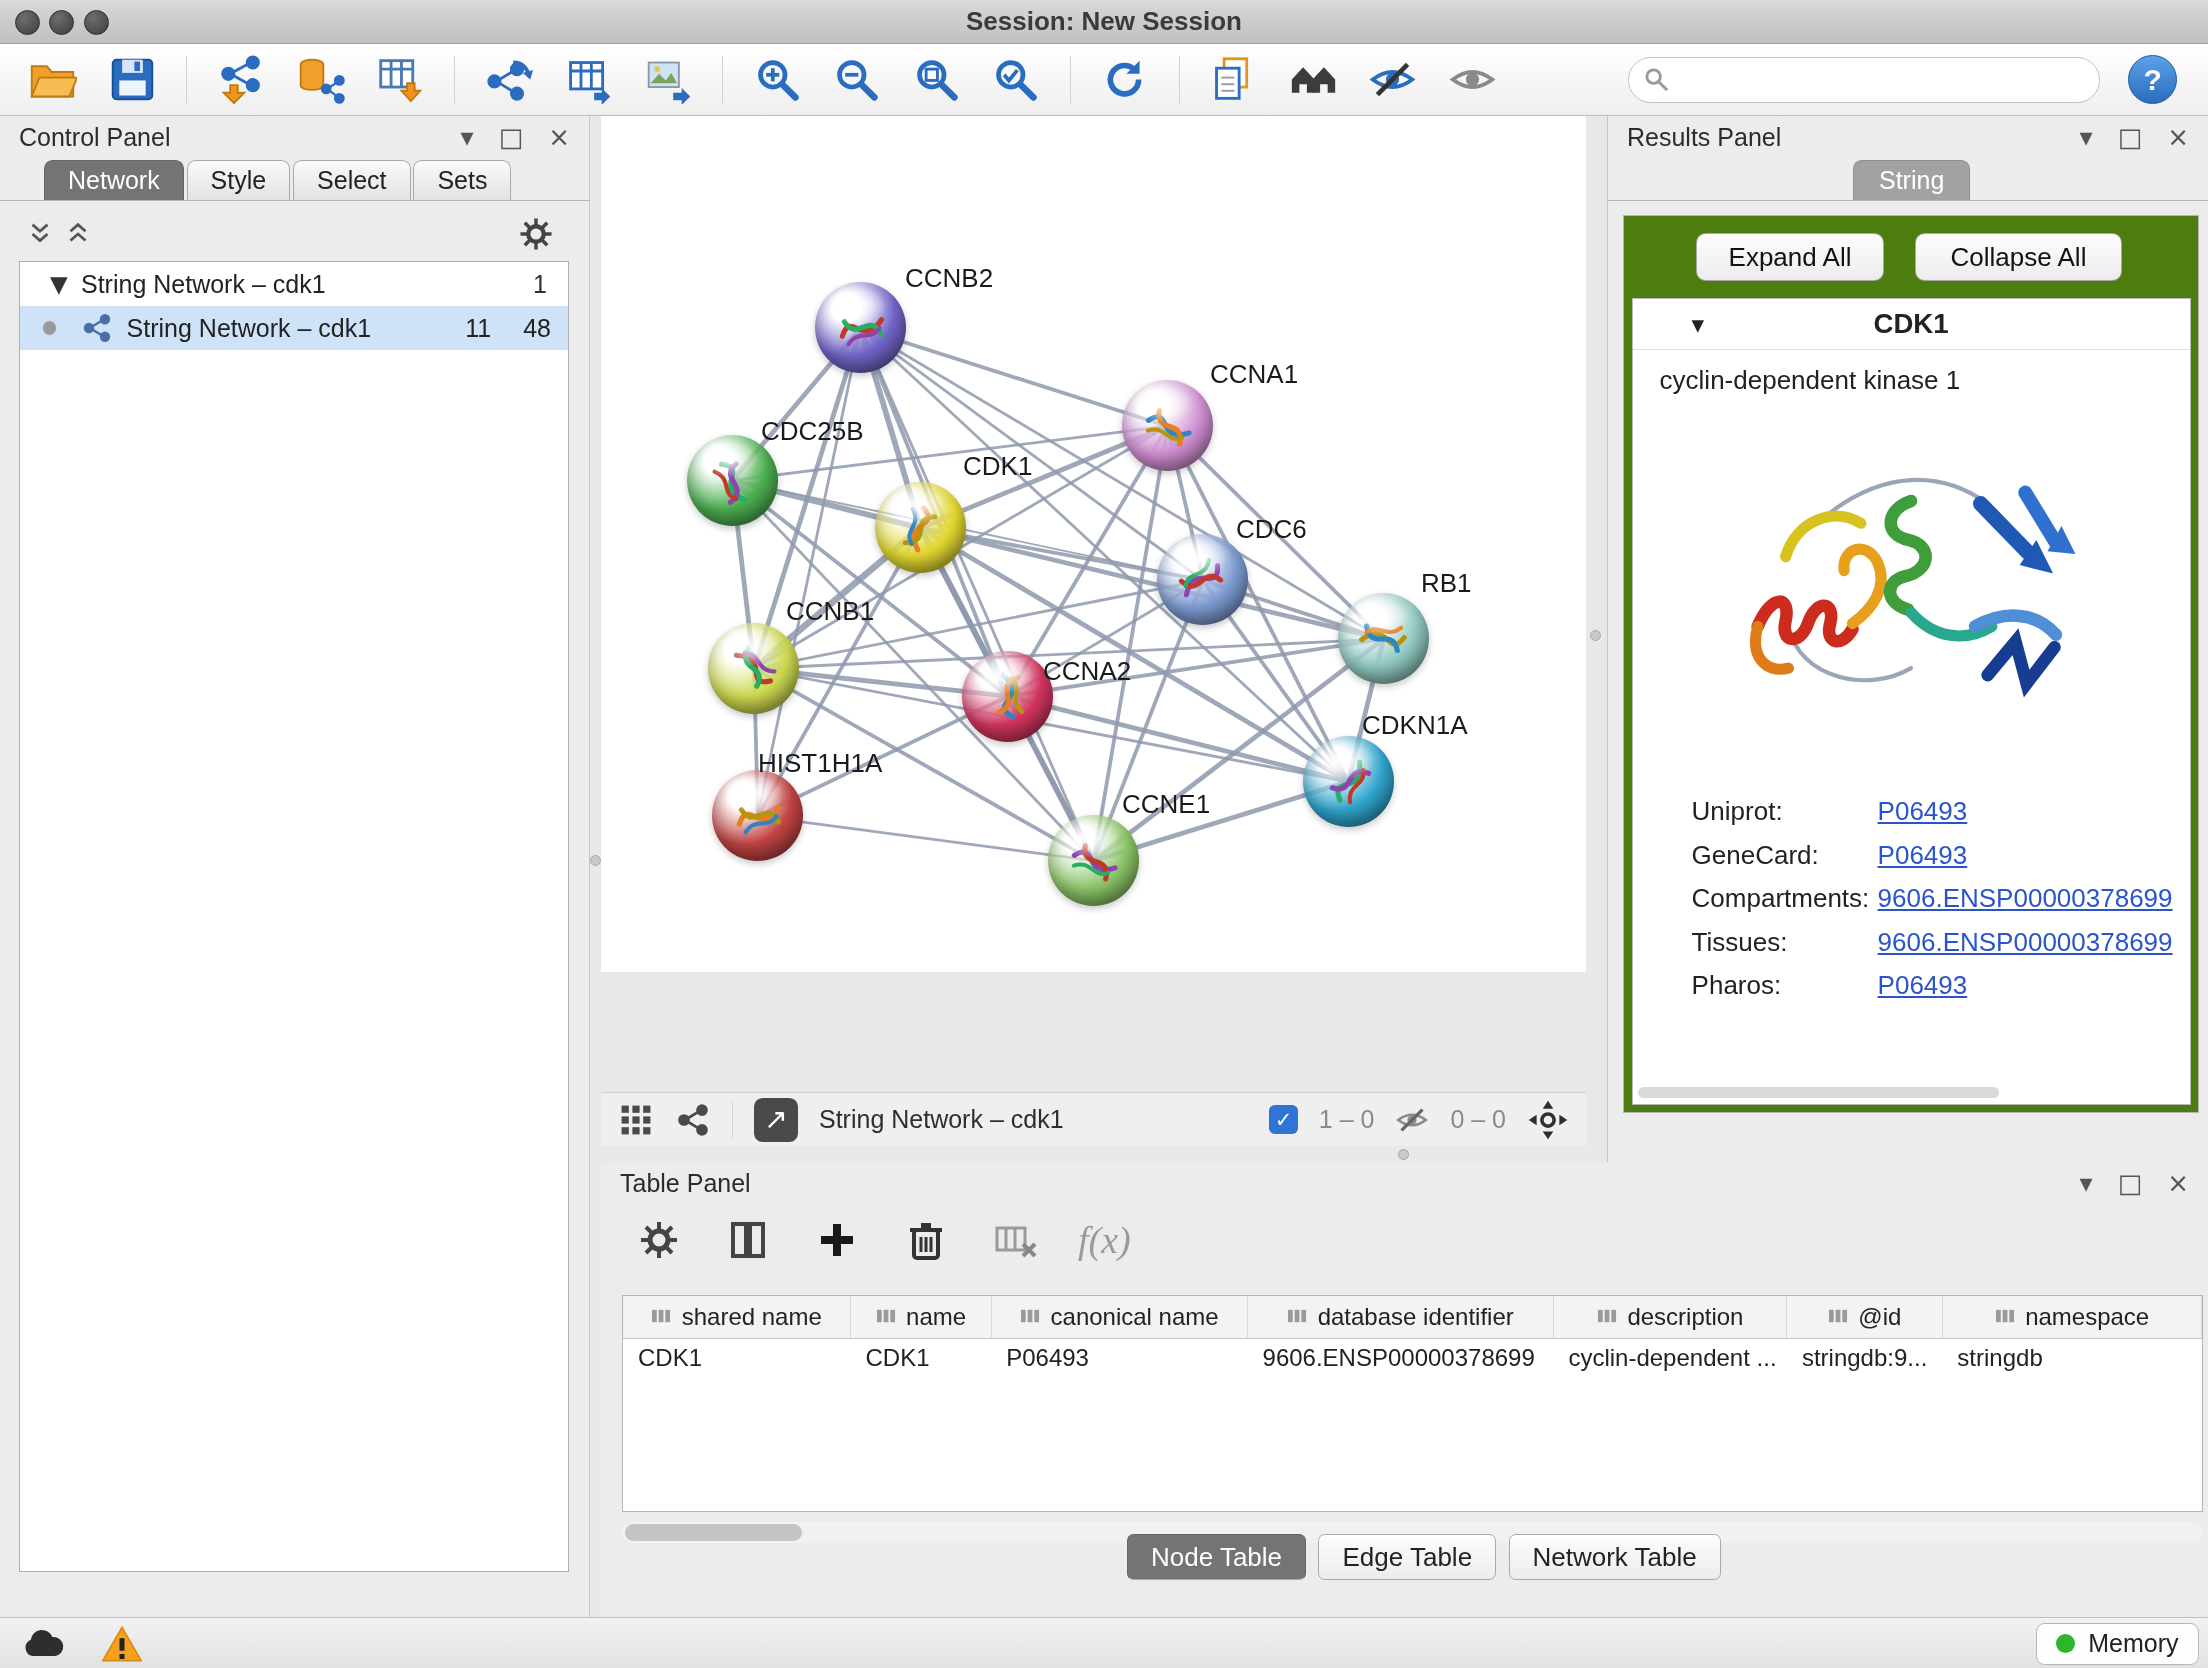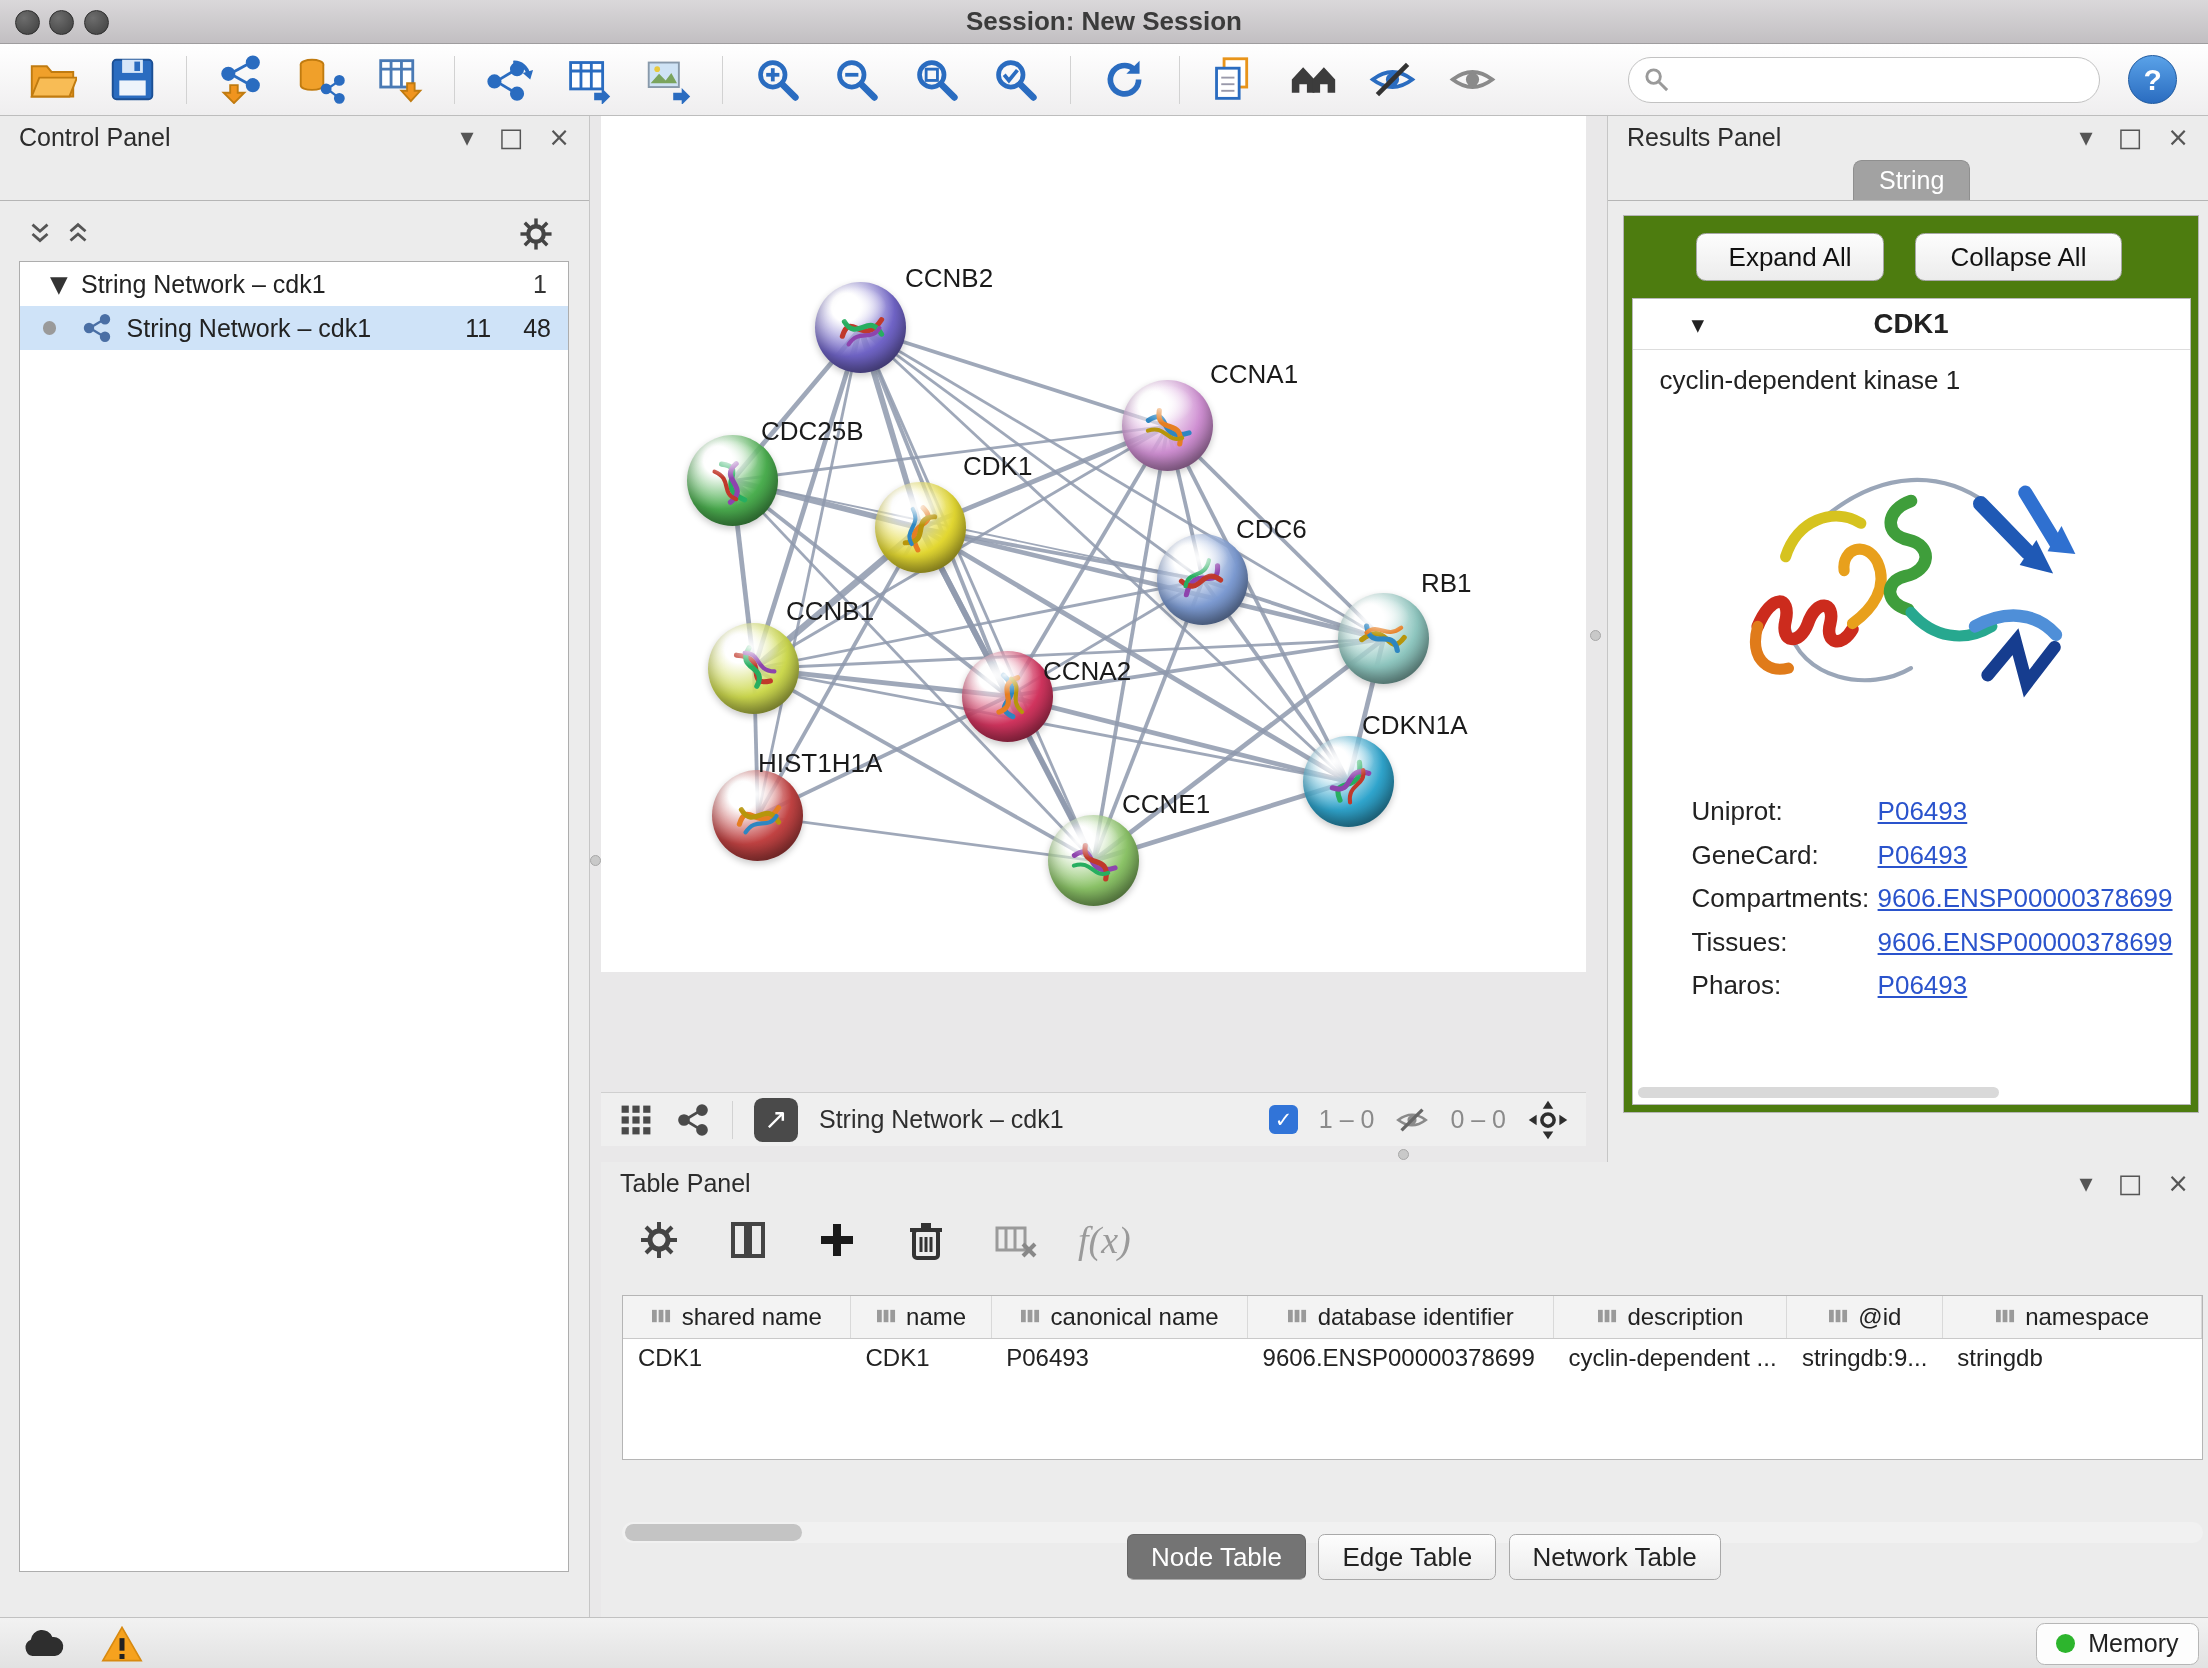--- a/index.html
+++ b/index.html
@@ -109,21 +109,21 @@
   .xl-row{display:flex;margin:12.4px 0 0 59px;font-size:26px;align-items:baseline;}
   .xl-row .xl-label{width:186px;flex:0 0 auto;}
   .xl-row a, .link{color:#2a53cc;text-decoration:underline;cursor:pointer;white-space:nowrap;}
   .card-scroll{position:absolute;left:5.7px;bottom:5.7px;width:361px;height:11.4px;background:#d9d9d9;border-radius:5.7px;}
 
   
   .table-panel{position:absolute;left:601px;top:1162px;width:1607px;height:455px;background:#ececec;}
   .tp-toolbar{position:absolute;left:32px;top:51px;display:flex;gap:38px;align-items:center;height:53px;}
   .tp-toolbar .ticon svg{width:44px;height:44px;}
   .fx{font-style:italic;color:#9a9a9a;font-size:38px;font-family:"Liberation Serif", serif;}
-  .tablewrap{position:absolute;left:21px;top:133px;width:1581px;height:165px;border:1px solid #b5b5b5;
+  .tablewrap{position:absolute;left:21px;top:133px;width:1581px;height:217px;border:1px solid #b5b5b5;
     background:#fff;overflow:hidden;}
   table.ntable{border-collapse:collapse;table-layout:fixed;}
   table.ntable th{height:42px;background:#f3f3f3;border-right:1px solid #d9d9d9;border-bottom:1px solid #c9c9c9;
     font-weight:normal;font-size:24px;color:#222;overflow:hidden;white-space:nowrap;}
   table.ntable th .hcell{display:flex;align-items:center;justify-content:center;gap:9.5px;}
   table.ntable td{height:40px;font-size:24px;padding-left:15px;white-space:nowrap;overflow:hidden;}
   .hscroll{position:absolute;left:21px;top:360px;width:1581px;height:21px;background:#f1f1f1;border-radius:10.5px;}
   .hscroll .thumb{position:absolute;left:2.9px;top:1.9px;width:177px;height:17px;background:#c4c4c4;border-radius:8.6px;}
   .tp-tabs{position:absolute;left:526px;top:372px;display:flex;gap:9.5px;}
   .tp-tabs .tab{border-radius:6.7px;border-bottom:1px solid #a9a9a9;height:46px;font-size:26px;
@@ -309,20 +309,26 @@
 
 <div class="control-panel">
   <div class="panel-hdr">
     <span>Control Panel</span>
     <span class="winbtns">
       <span class="glyph">▾</span>
       <span class="glyph">□</span>
       <span class="glyph">×</span>
     </span>
   </div>
+  <div class="cp-tabs">
+      <div class="tab active">Network</div>
+      <div class="tab">Style</div>
+      <div class="tab">Select</div>
+      <div class="tab">Sets</div>
+    </div>
   <div class="tabline cp-line"></div>
   <div class="sel-row">
     <div class="chev" style="left:25px">
       <svg viewBox="0 0 32 32">
           <path d="M8 6 l8 7 8 -7" fill="none" stroke="#555" stroke-width="3"></path>
           <path d="M8 16 l8 7 8 -7" fill="none" stroke="#555" stroke-width="3"></path>
         </svg>
     </div>
     <div class="chev" style="left:63px">
       <svg viewBox="0 0 32 32">

